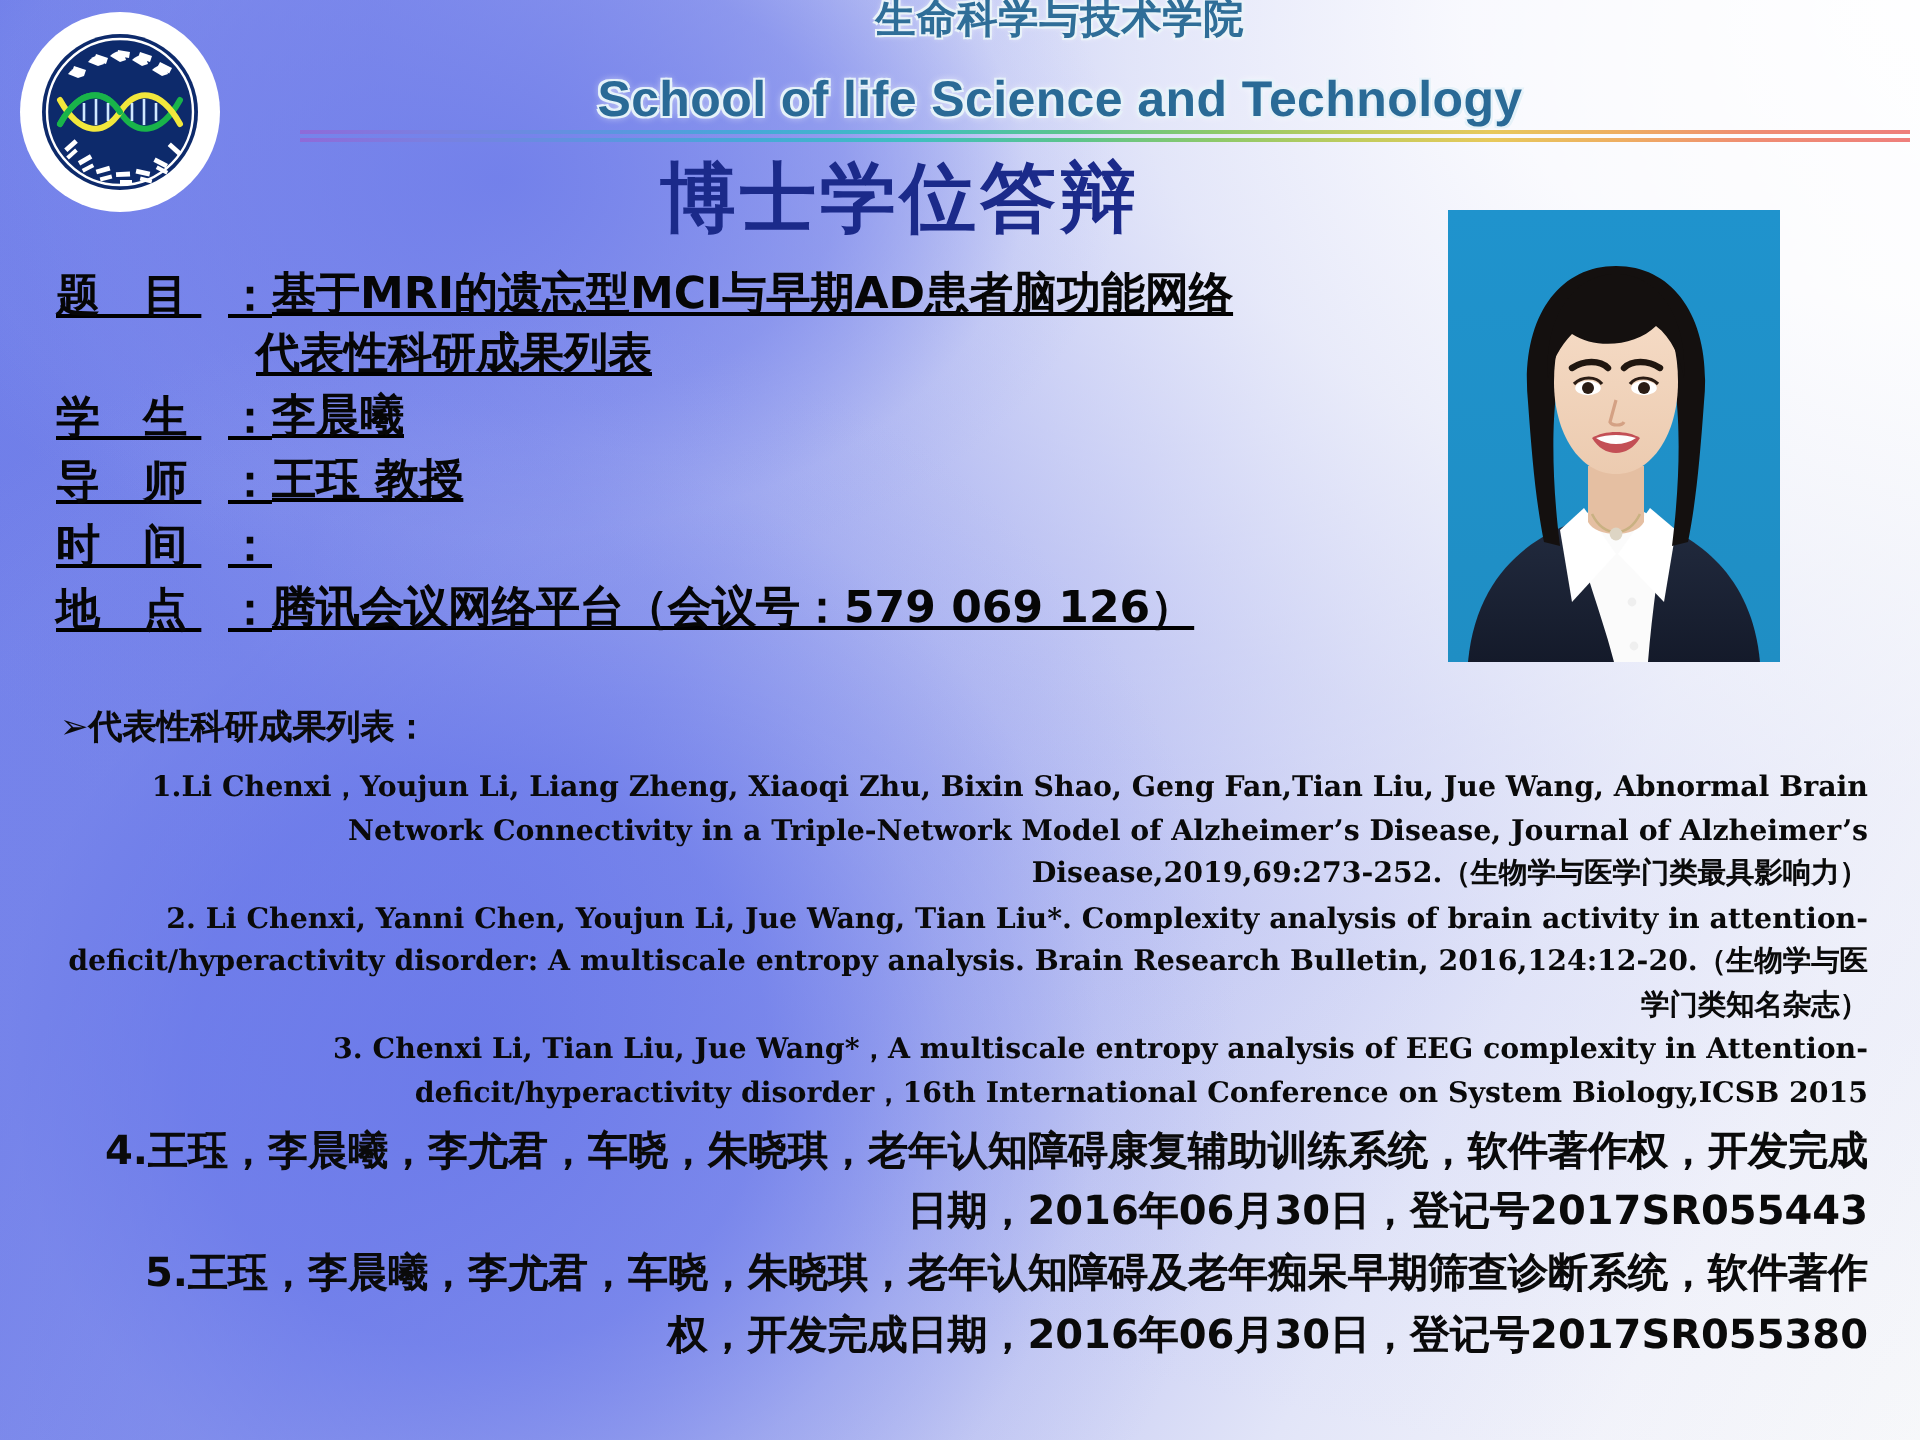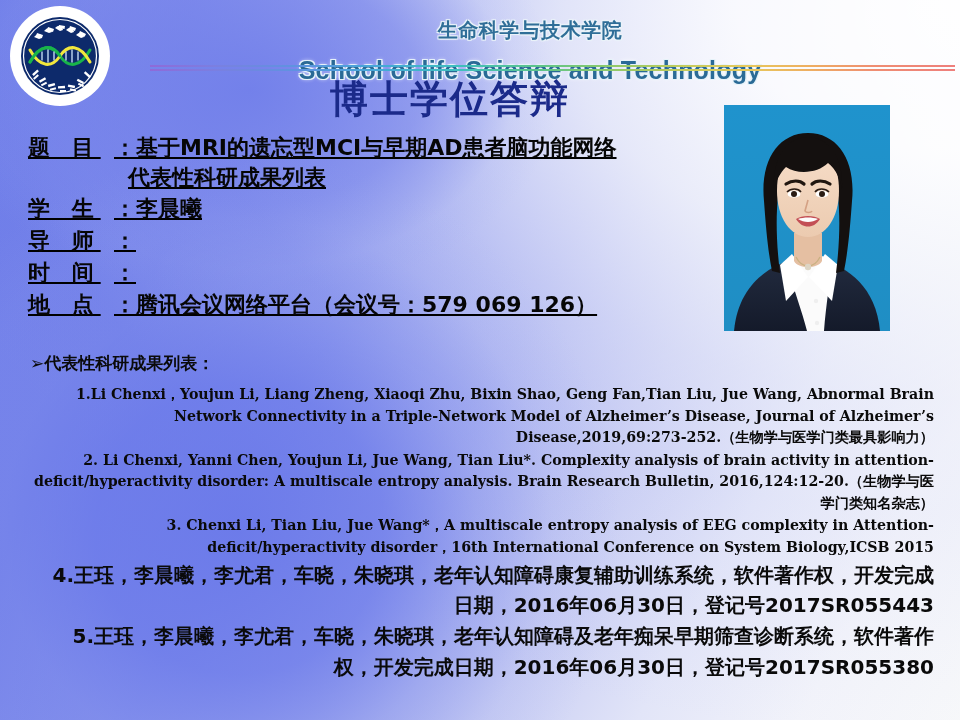--- a/index.html
+++ b/index.html
@@ -27,21 +27,21 @@
   #bgtopleft {
     position:absolute; left:-60px; top:-120px; width:620px; height:420px;
     background:radial-gradient(closest-side, rgba(112,126,234,0.9) 0%, rgba(118,131,235,0.6) 55%, rgba(150,162,240,0.1) 85%, rgba(180,189,243,0) 100%);
     pointer-events:none;
   }
 
   
   #logo { position:absolute; left:8px; top:4px; width:104px; height:104px; }
 
   
-  #hdr { position:absolute; left:180px; top:20px; width:700px; text-align:center; line-height:1.02; }
+  #hdr { position:absolute; left:180px; top:0; width:700px; text-align:center; line-height:1.02; }
   .hdr-cn {
     font-size:20px; font-weight:bold; color:#2f6e98; letter-spacing:.5px;
     text-shadow:
       -1px -1px 0 #eaf3f9, 1px -1px 0 #eaf3f9, -1px 1px 0 #eaf3f9, 1px 1px 0 #eaf3f9,
       0 0 3px rgba(255,255,255,.9);
   }
   .hdr-en {
     font-size:25px; font-weight:bold; color:#2a6a96; letter-spacing:.2px;
     margin-top:18px;
     text-shadow:
@@ -273,20 +273,21 @@
 
     <div class="info-row">
       <div class="info-label">学  生</div>
       <div class="info-colon">：</div>
       <div class="info-value">李晨曦</div>
     </div>
 
     <div class="info-row">
       <div class="info-label">导  师</div>
       <div class="info-colon">：</div>
+      <div class="info-value">王珏 教授</div>
     </div>
 
     <div class="info-row">
       <div class="info-label">时  间</div>
       <div class="info-colon">：</div>
     </div>
 
     <div class="info-row">
       <div class="info-label">地  点</div>
       <div class="info-colon">：</div>

